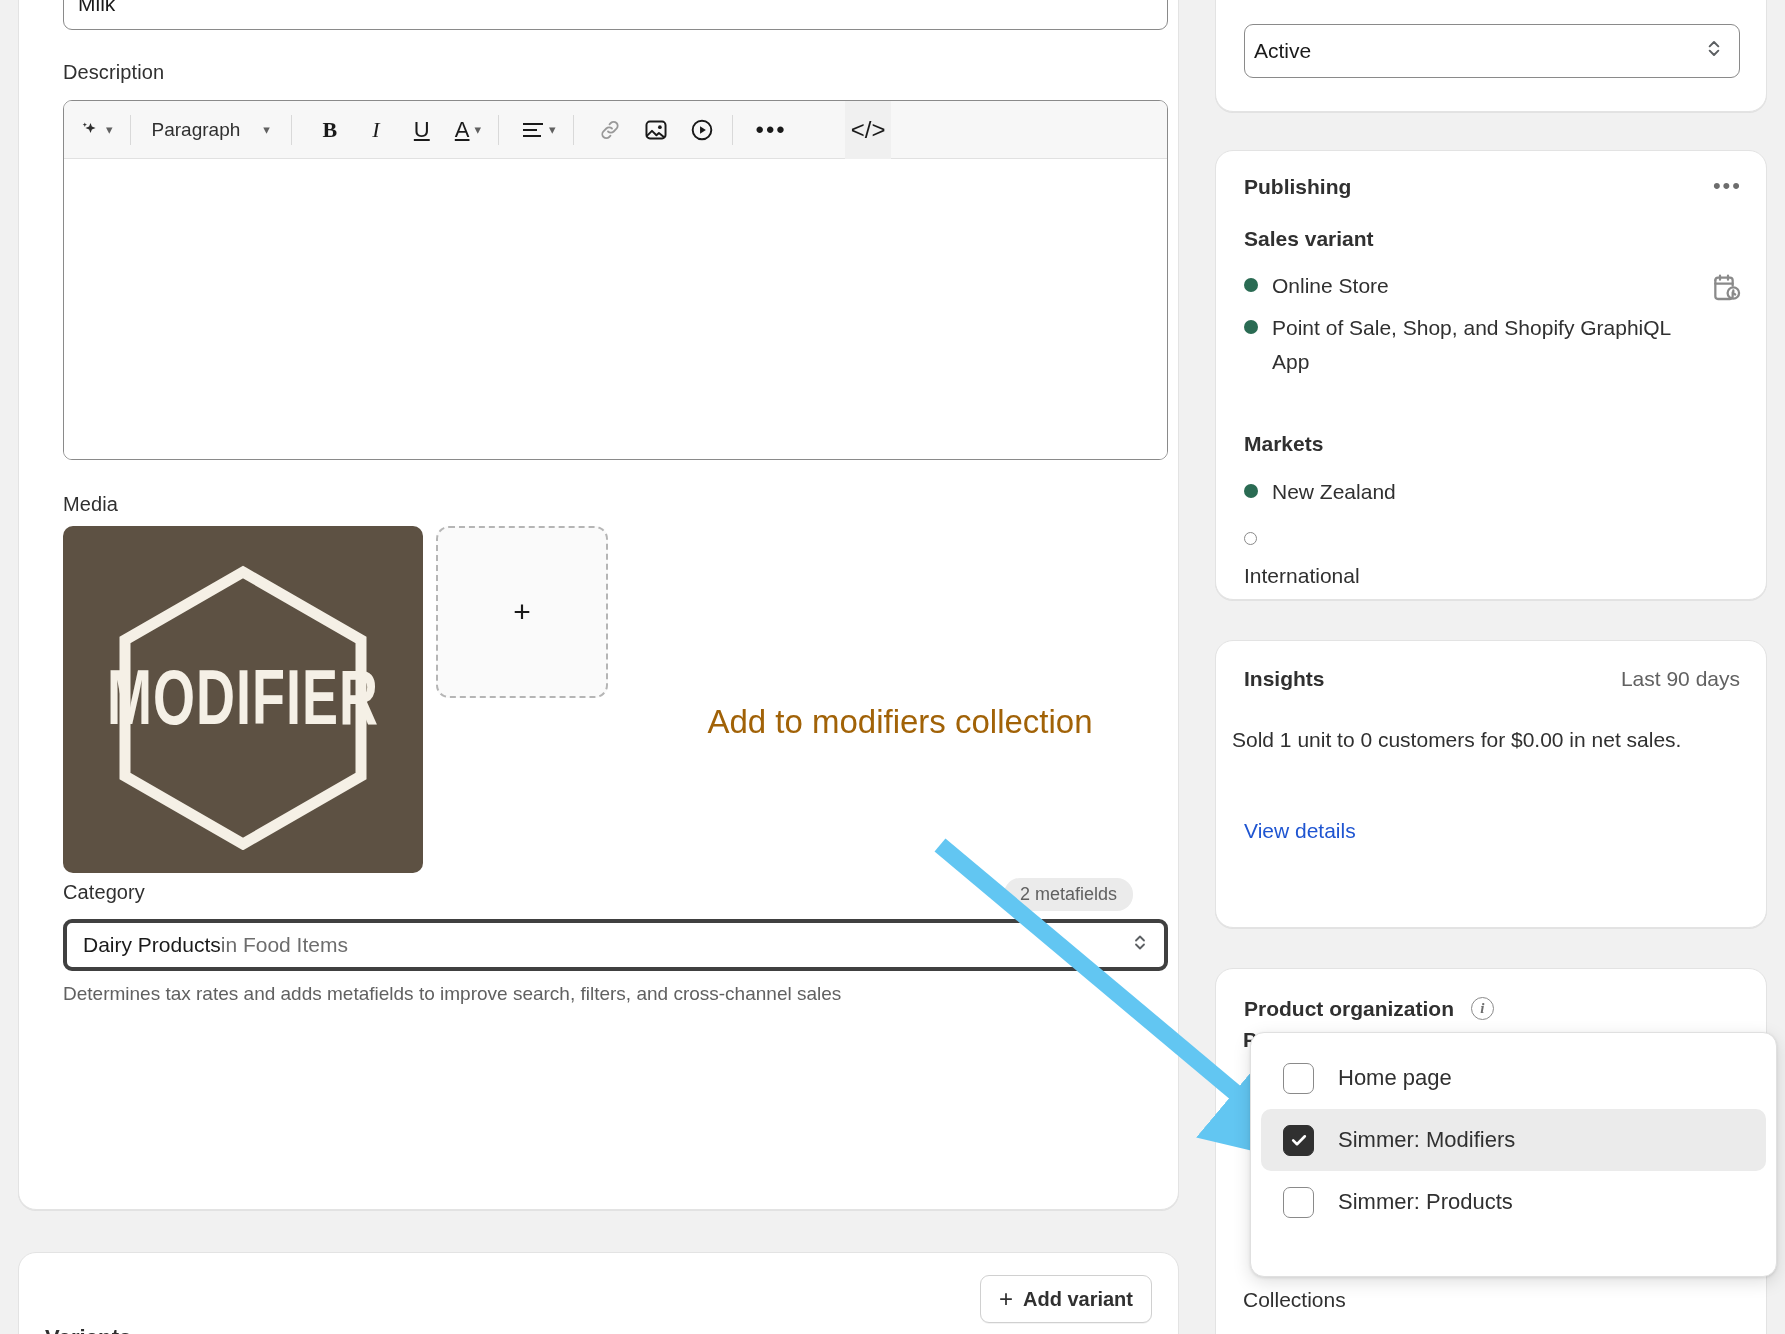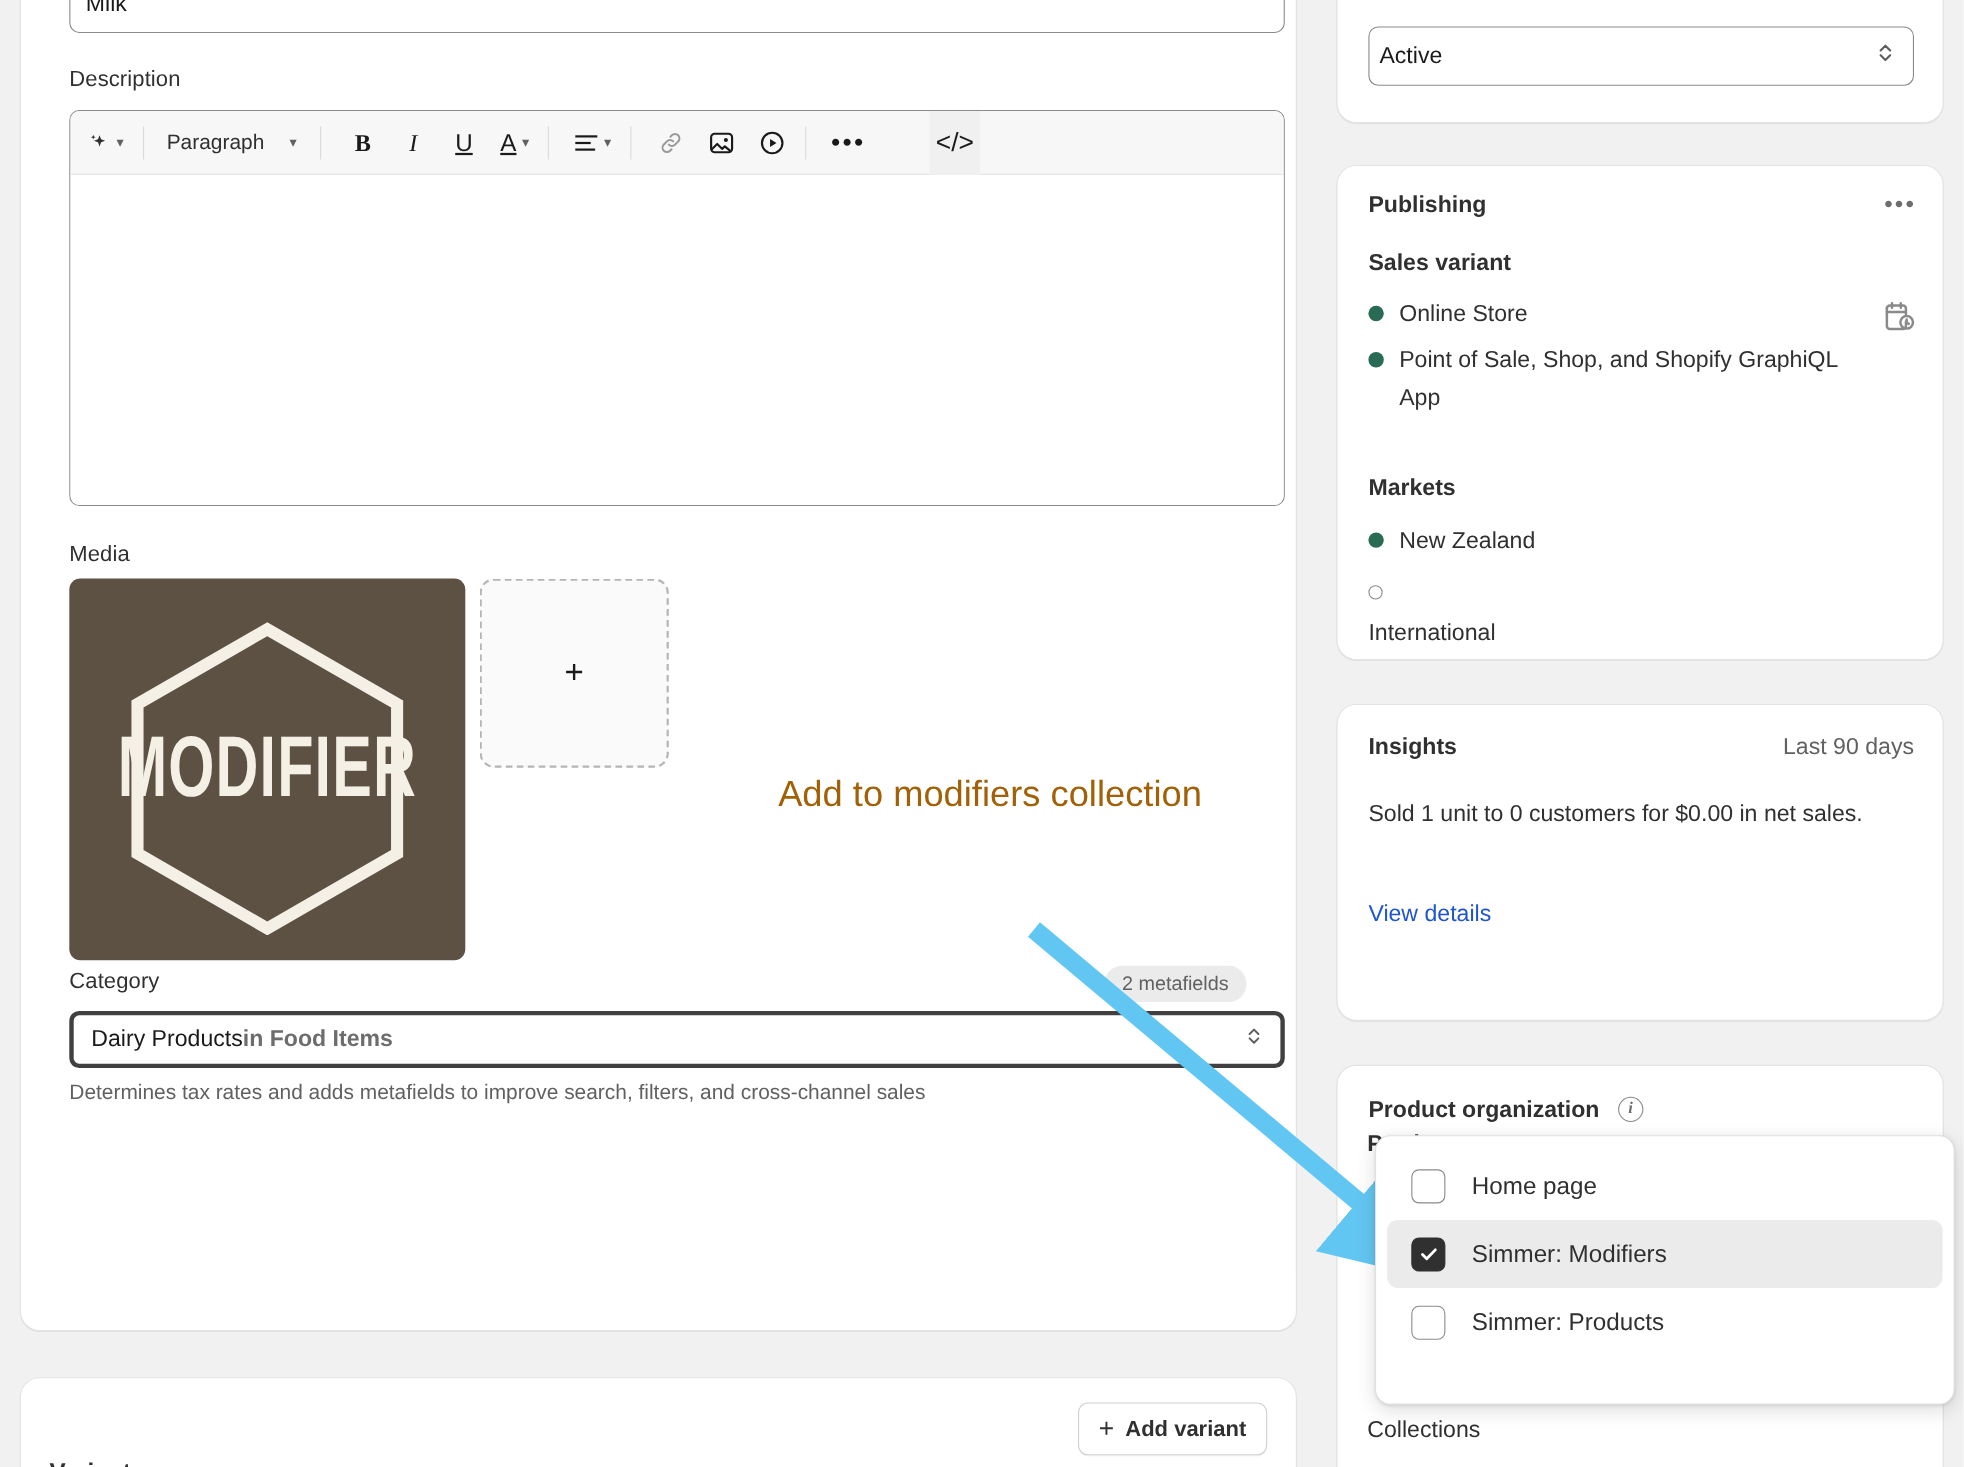--- a/index.html
+++ b/index.html
@@ -83,21 +83,21 @@
   
   .metafields-badge {
     position: absolute; right: 45px; top: 917px; background: #ebebeb; color: #616161;
     font-size: 18px; border-radius: 16px; padding: 6px 16px;
   }
   .category-select {
     position: absolute; left: 44px; top: 958px; width: 1105px; height: 52px;
     border: 4px solid #404040; border-radius: 9px; background: #fff;
     display: flex; align-items: center; padding: 0 16px; font-size: 21px; color: #1a1a1a;
   }
-  .cat-dim { color: #6d6d6d; font-weight: bold; }
+  .cat-dim { color: #6d6d6d; }
   .updown { position: absolute; right: 16px; top: 50%; transform: translateY(-50%); color:#5c5f62;}
   .cat-help {
     position: absolute; left: 44px; top: 1022px; font-size: 19px; color: #616161;
   }
 
   
   .card-variants {
     position: absolute; left: 18px; top: 1252px; width: 1161px; height: 160px;
   }
   .add-variant-btn {
@@ -126,21 +126,21 @@
 
   .sec-title { position: absolute; left: 28px; font-size: 21px; font-weight: 700; color: #303030; }
   .sec-sub   { position: absolute; left: 28px; font-size: 21px; font-weight: 700; color: #303030; }
   .kebab { position: absolute; right: 24px; color: #6d6d6d; letter-spacing: 2px; font-size: 22px; cursor:pointer;}
   .chan-row { position: absolute; display: flex; align-items: flex-start; gap: 14px; }
   .dot { width: 14px; height: 14px; border-radius: 50%; background: #2a6b53; margin-top: 9px; flex: none; }
   .dot-hollow { width: 13px; height: 13px; border-radius: 50%; background:#fff; border:1.5px solid #8a8a8a; margin-top: 9px; flex: none;}
   .chan-text { font-size: 21px; color: #303030; line-height: 1.62; }
 
   .insights-period { position: absolute; right: 26px; font-size: 21px; color: #616161; }
-  .insights-body { position: absolute; left: 28px; font-size: 21px; color: #303030; line-height: 1.62; width: 500px; }
+  .insights-body { position: absolute; left: 16px; font-size: 21px; color: #303030; line-height: 1.62; width: 500px; }
   .insights-link { position: absolute; left: 28px; font-size: 21px; color: #1f55d1; cursor: pointer; }
 
   .info-i {
     display:inline-flex; align-items:center; justify-content:center;
     width: 23px; height: 23px; border-radius: 50%; border: 1.6px solid #8a8a8a;
     color: #6d6d6d; font-size: 15px; font-style: italic;
     font-family: "Liberation Serif", serif; vertical-align: 3px; margin-left: 11px;
   }
   .org-behind { position: absolute; left: 28px; top: 1028px; font-size: 21px; font-weight: 700; color: #303030; }
   .collections-lbl { position: absolute; left: 28px; top: 1288px; font-size: 21px; color: #303030; }

